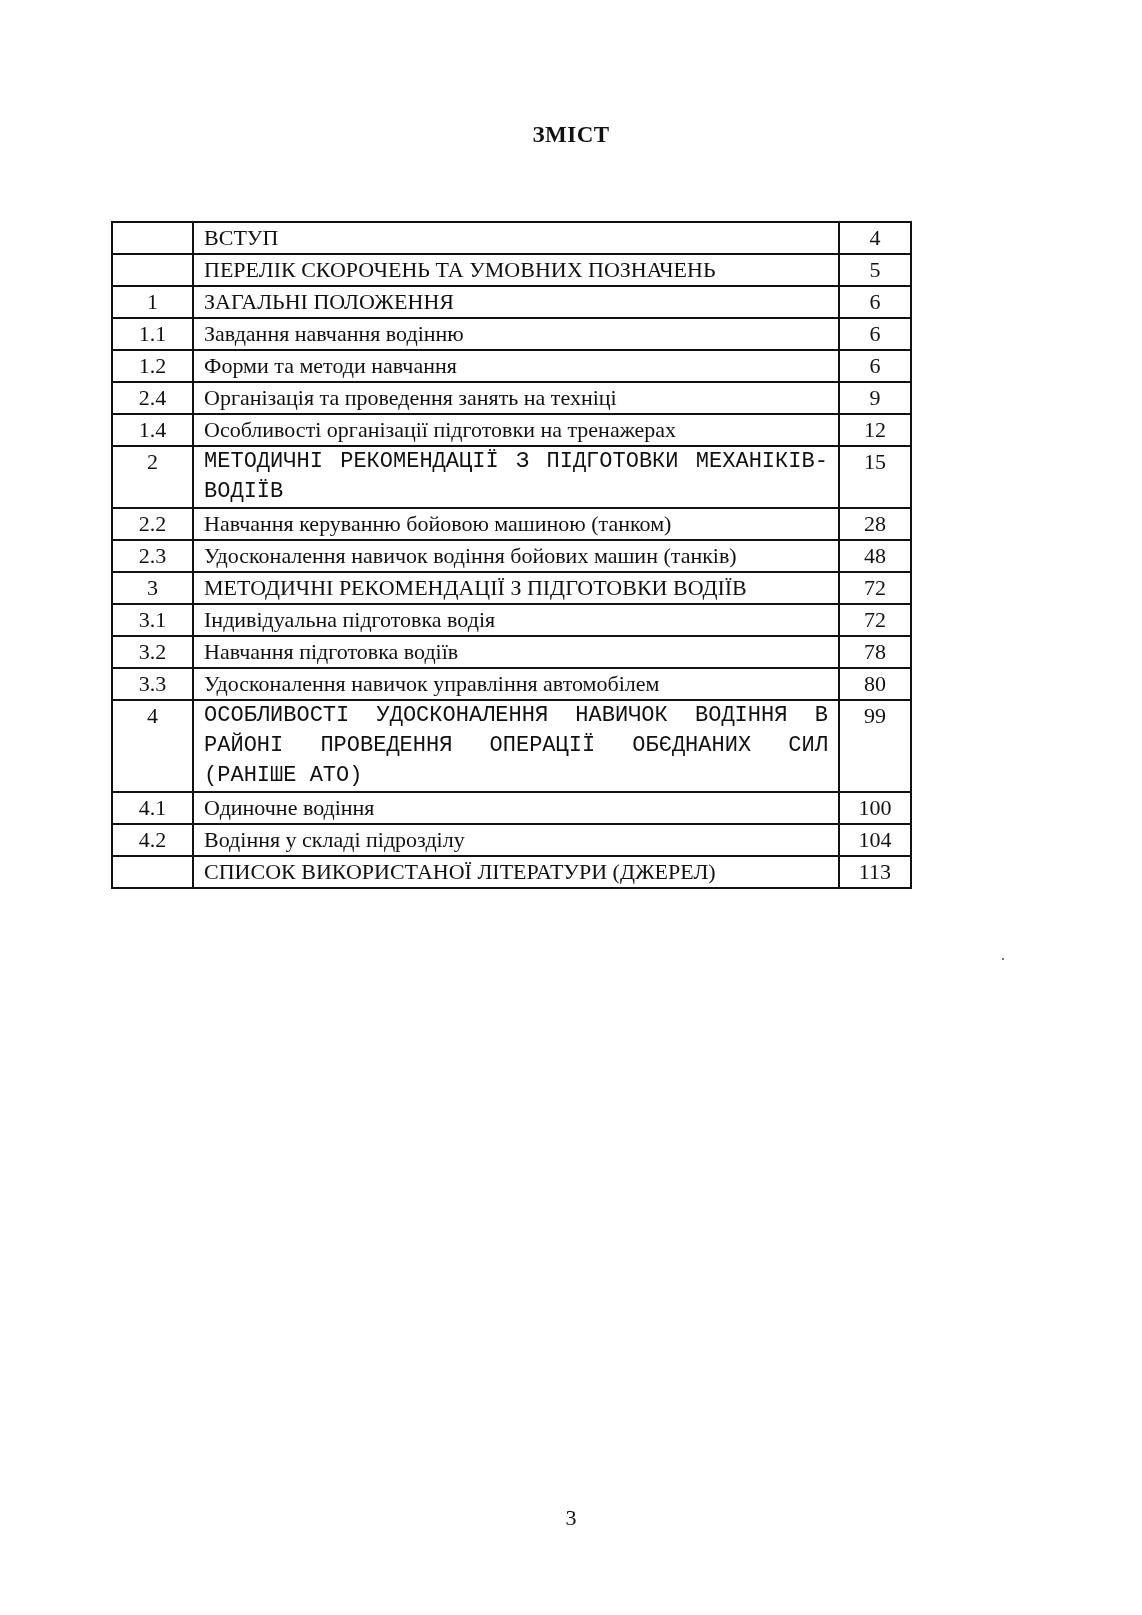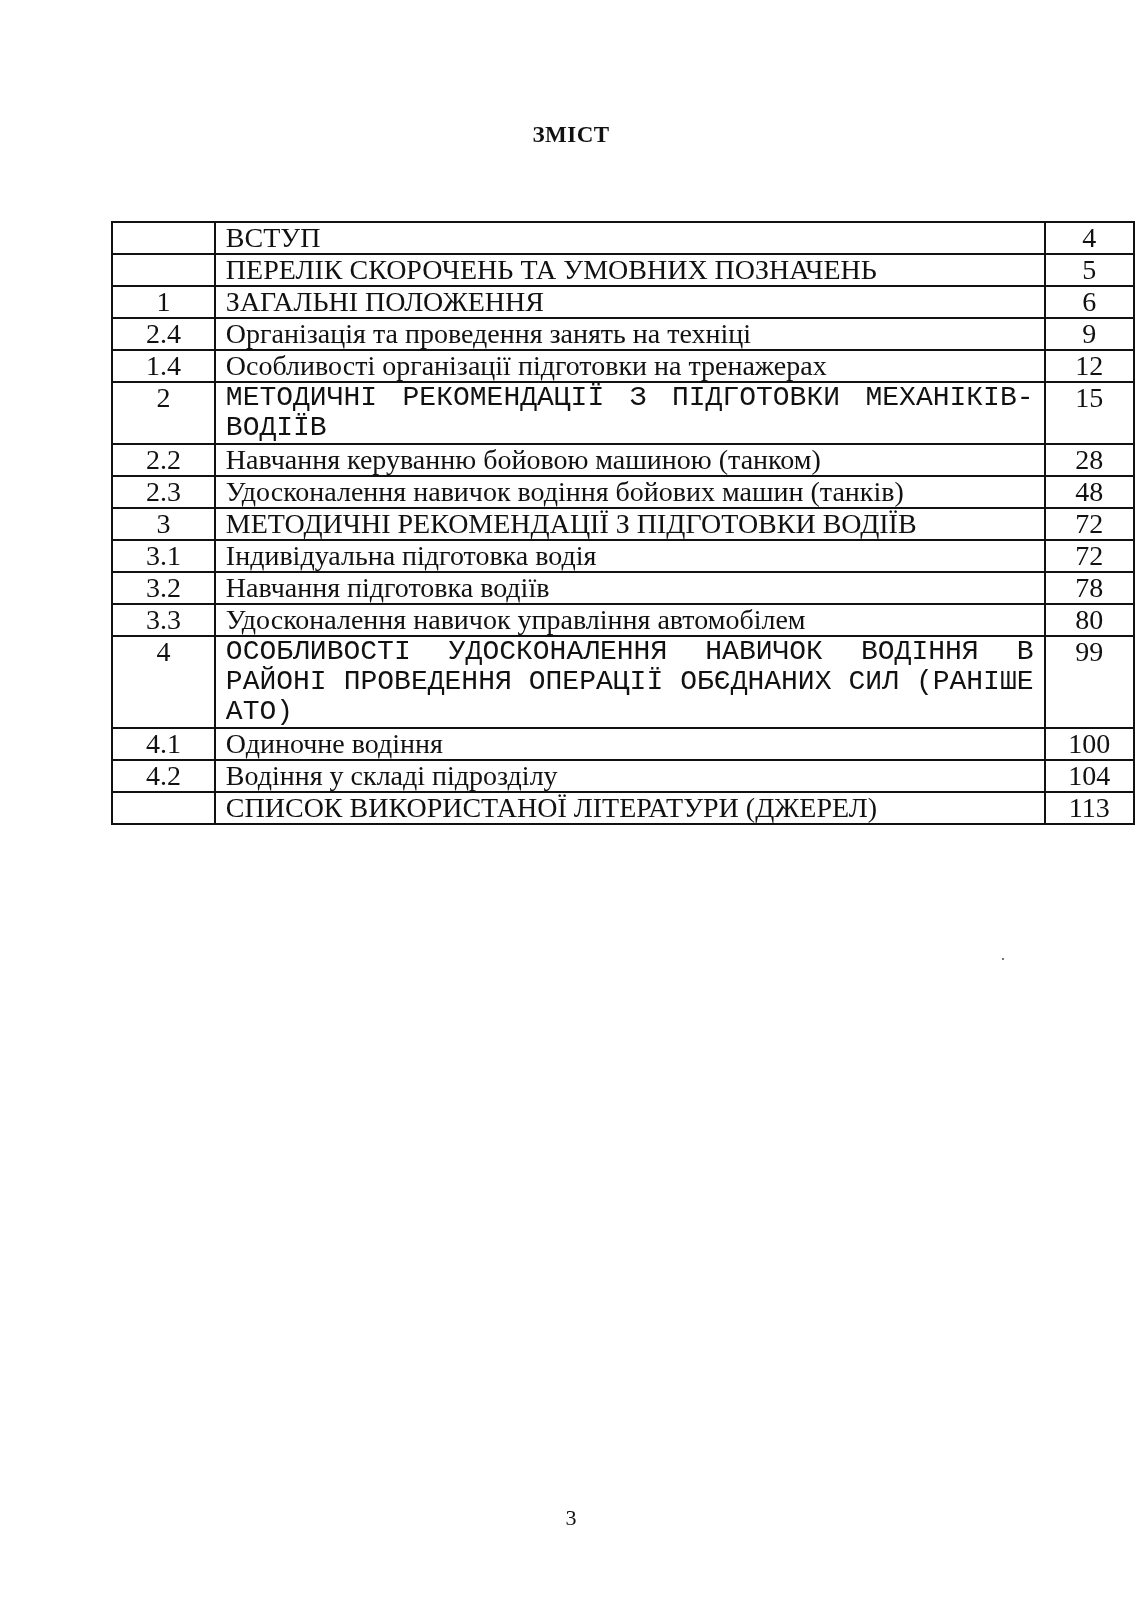--- a/index.html
+++ b/index.html
@@ -5,22 +5,22 @@
     html, body { margin: 0; padding: 0; background: #ffffff; }
     body {
       width: 1142px; height: 1615px; position: relative; overflow: hidden;
       font-family: "Liberation Serif", "DejaVu Serif", serif; color: #111;
     }
     .title {
       position: absolute; top: 122px; left: 0; width: 1142px; text-align: center;
       font-weight: bold; font-size: 23px; letter-spacing: 0.5px;
     }
     table.toc {
-      position: absolute; left: 111px; top: 221px; width: 1024px;
-      border-collapse: collapse; font-size: 28px; line-height: 30px;
+      position: absolute; left: 111px; top: 221px; width: 801px;
+      border-collapse: collapse; font-size: 22px; line-height: 30px;
     }
     table.toc td { border: 2px solid #111; vertical-align: top; padding: 0; }
     td.num { width: 90px; text-align: center; }
     td.txt { width: 720px; padding: 0 10px 0 10px !important; text-align: justify; text-align-last: left; }
     td.txt.just { text-align: justify; text-align-last: auto; font-family: Liberation Mono, monospace; }
     td.pg { width: 78px; text-align: center; }
     .dot { position: absolute; left: 1002px; top: 958px; width: 2px; height: 2px; background: #777; }
     .pagenum { position: absolute; top: 1505px; left: 0; width: 1142px; text-align: center; font-size: 22px; }
   </style>
 </head>
@@ -36,20 +36,30 @@
       <td class="pg">4</td>
     </tr>
     <tr>
       <td class="num"></td>
       <td class="txt">ПЕРЕЛІК СКОРОЧЕНЬ ТА УМОВНИХ ПОЗНАЧЕНЬ</td>
       <td class="pg">5</td>
     </tr>
     <tr>
       <td class="num">1</td>
       <td class="txt">ЗАГАЛЬНІ ПОЛОЖЕННЯ</td>
+      <td class="pg">6</td>
+    </tr>
+    <tr>
+      <td class="num">1.1</td>
+      <td class="txt">Завдання навчання водінню</td>
+      <td class="pg">6</td>
+    </tr>
+    <tr>
+      <td class="num">1.2</td>
+      <td class="txt">Форми та методи навчання</td>
       <td class="pg">6</td>
     </tr>
     <tr>
       <td class="num">2.4</td>
       <td class="txt">Організація та проведення занять на техніці</td>
       <td class="pg">9</td>
     </tr>
     <tr>
       <td class="num">1.4</td>
       <td class="txt">Особливості організації підготовки на тренажерах</td>

